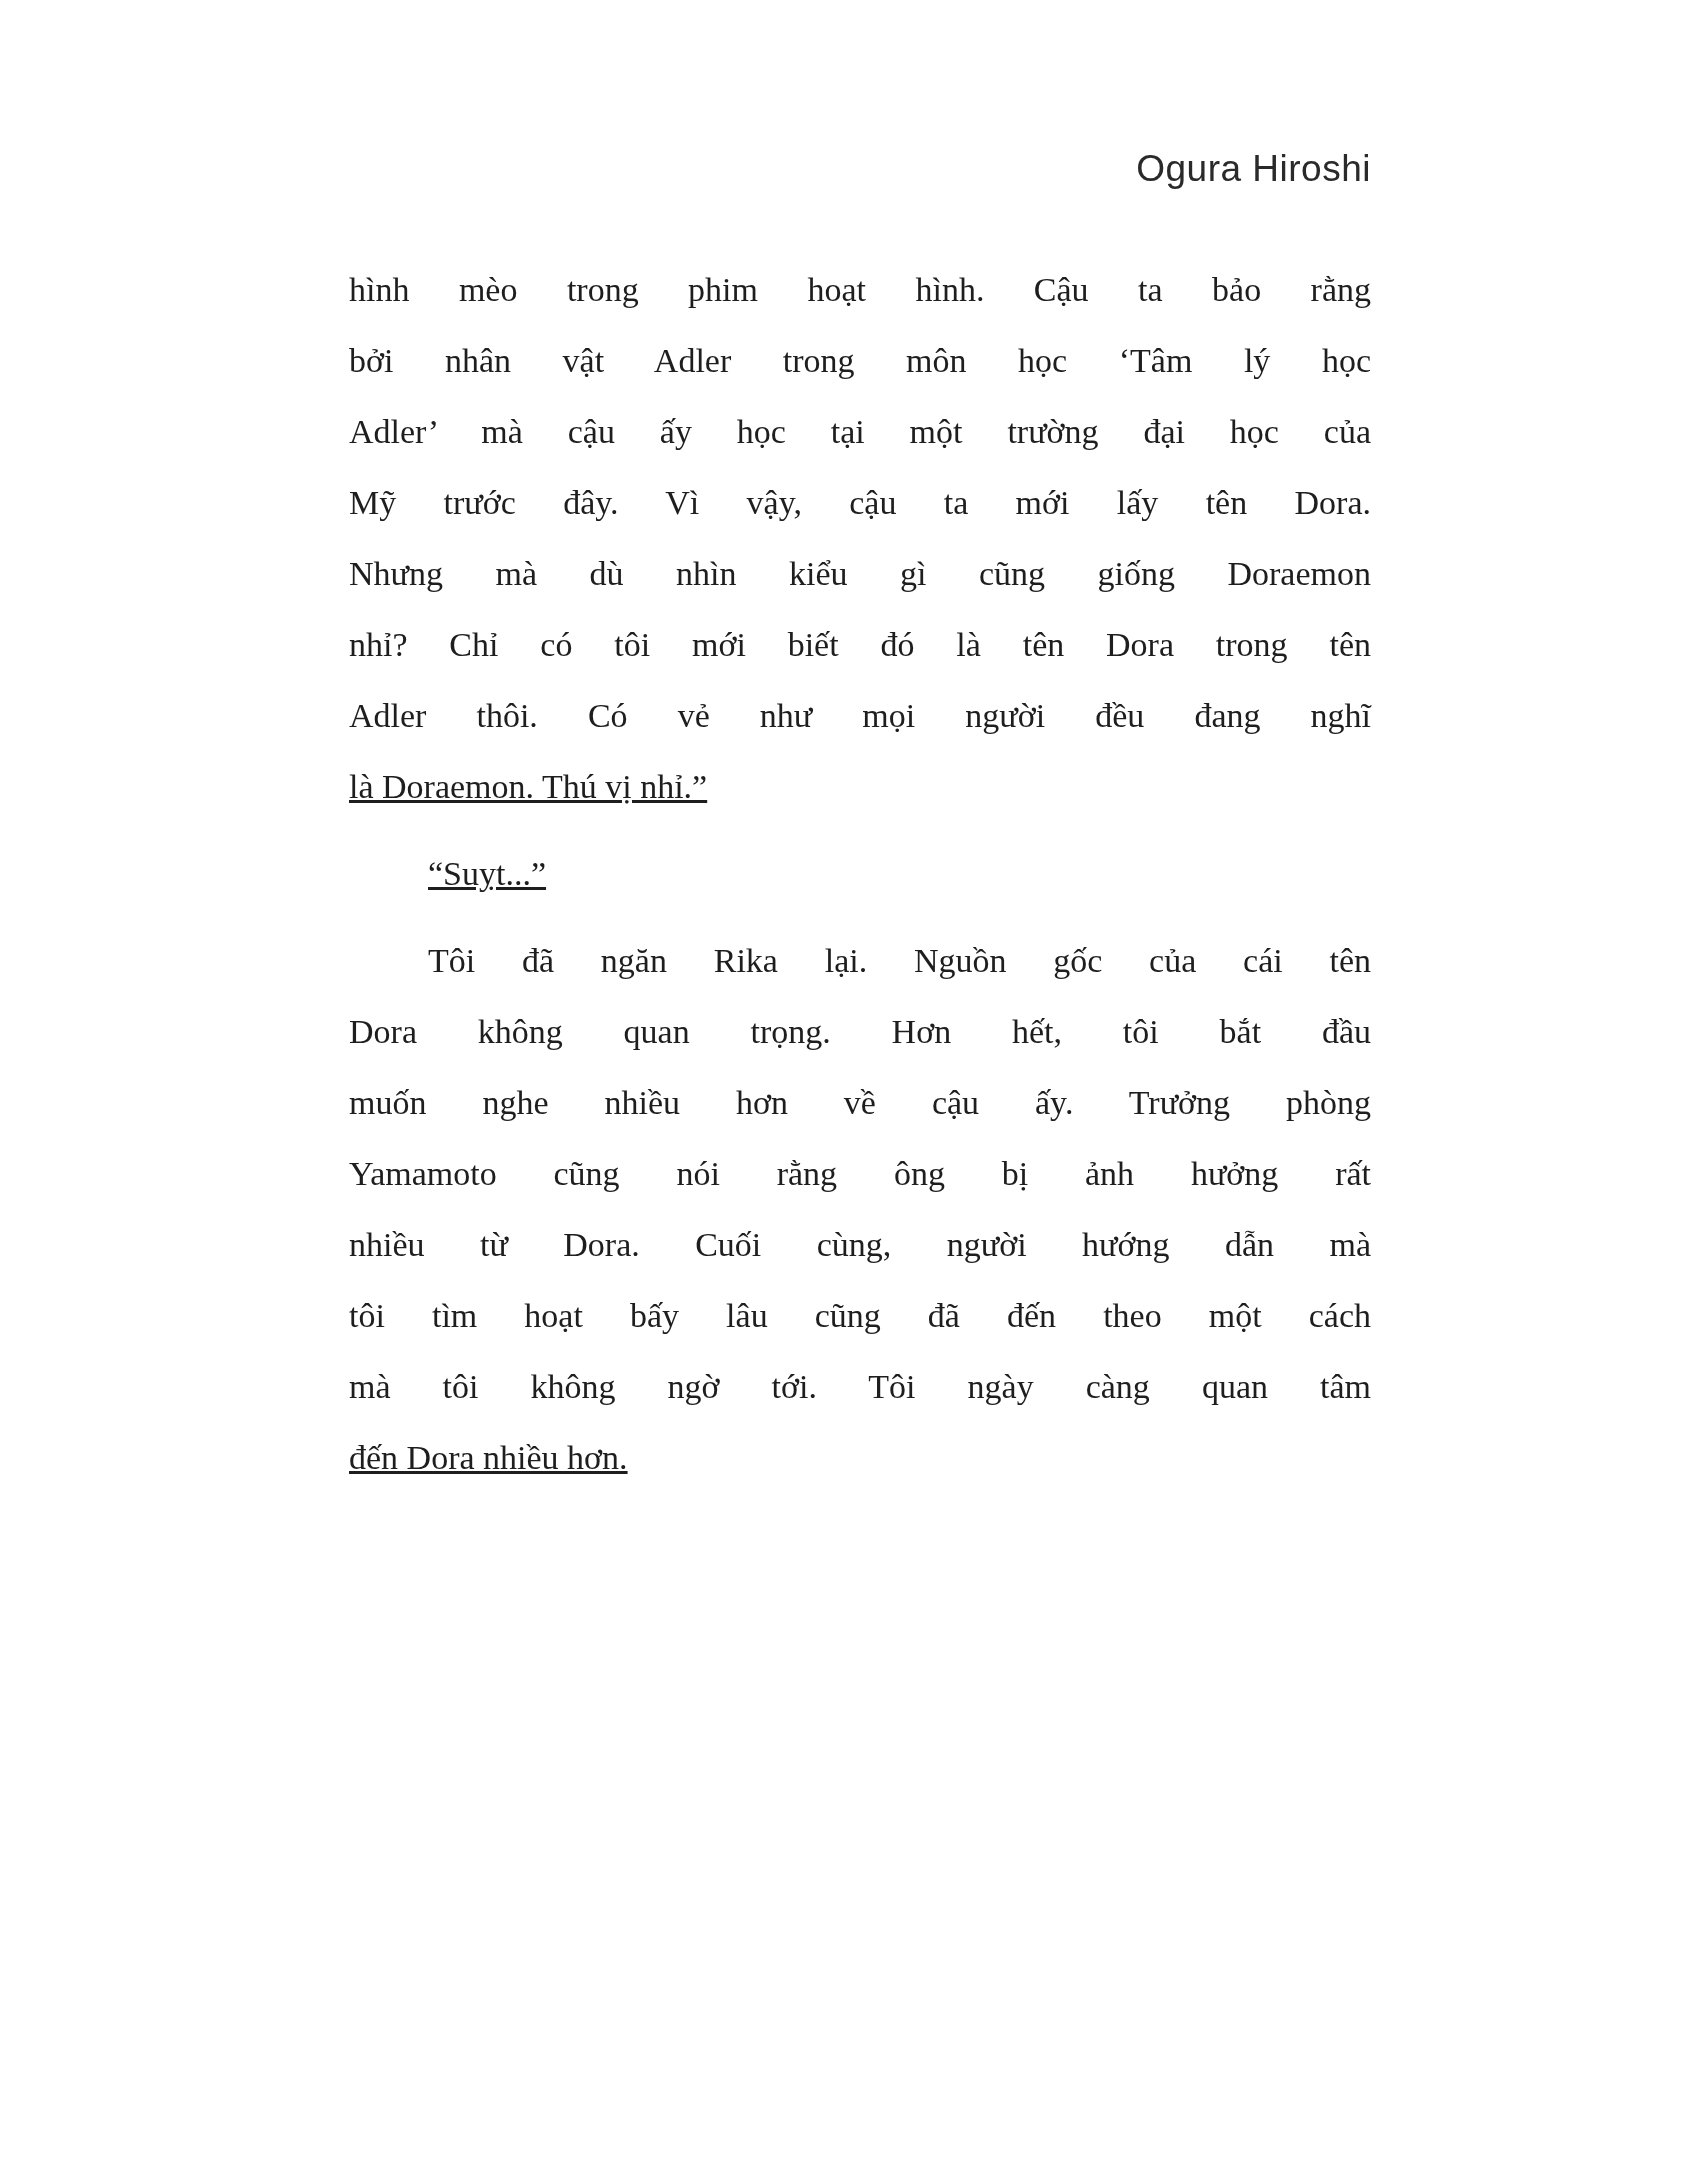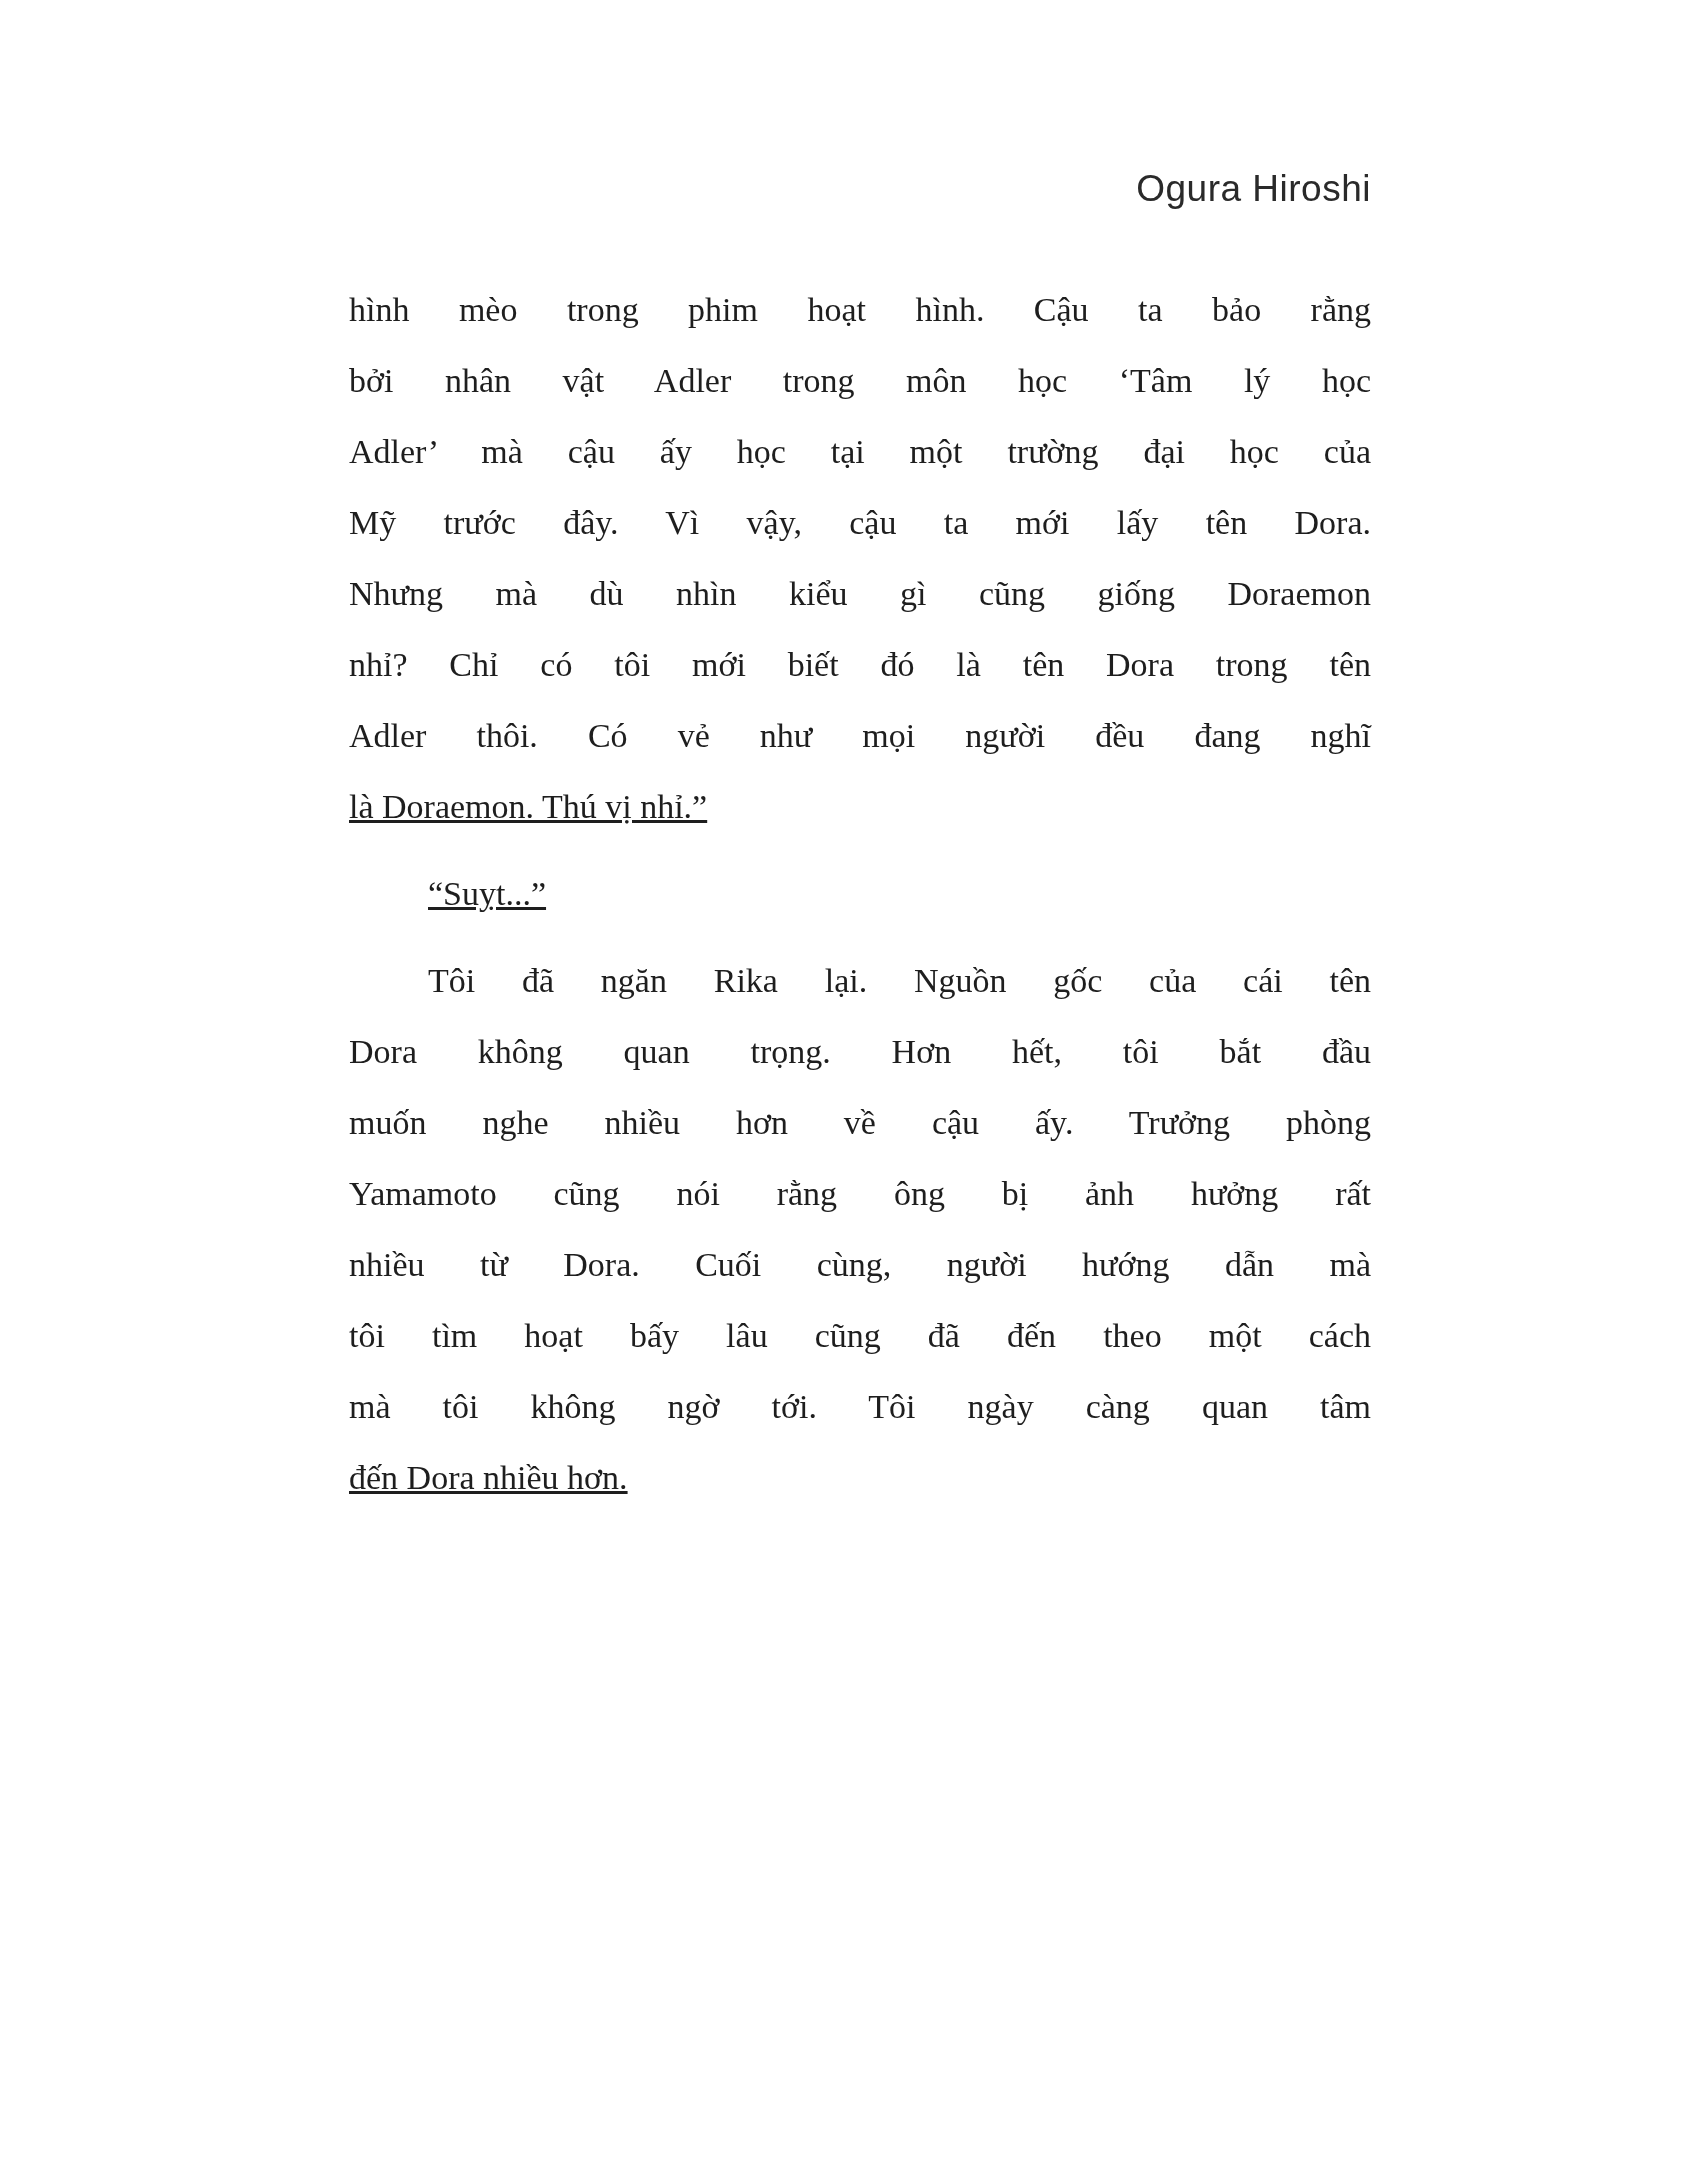--- a/index.html
+++ b/index.html
@@ -7,21 +7,20 @@
     padding: 0;
     background: #ffffff;
   }
   .page {
     position: relative;
     width: 1683px;
     height: 1906px;
     background: #ffffff;
     overflow: hidden;
     font-family: "Liberation Serif", "DejaVu Serif", serif;
-    margin-top: 20px;
   }
   .running-header {
     position: absolute;
     top: 147px;
     left: 349px;
     width: 1022px;
     text-align: right;
     font-family: "Liberation Sans", "DejaVu Sans", sans-serif;
     font-size: 37px;
     line-height: 44px;

